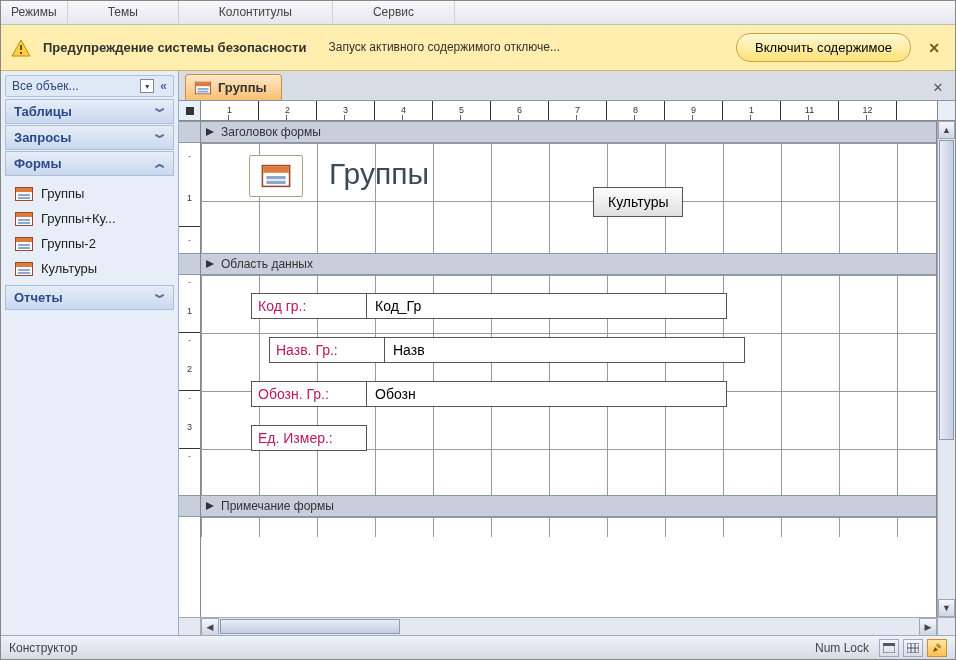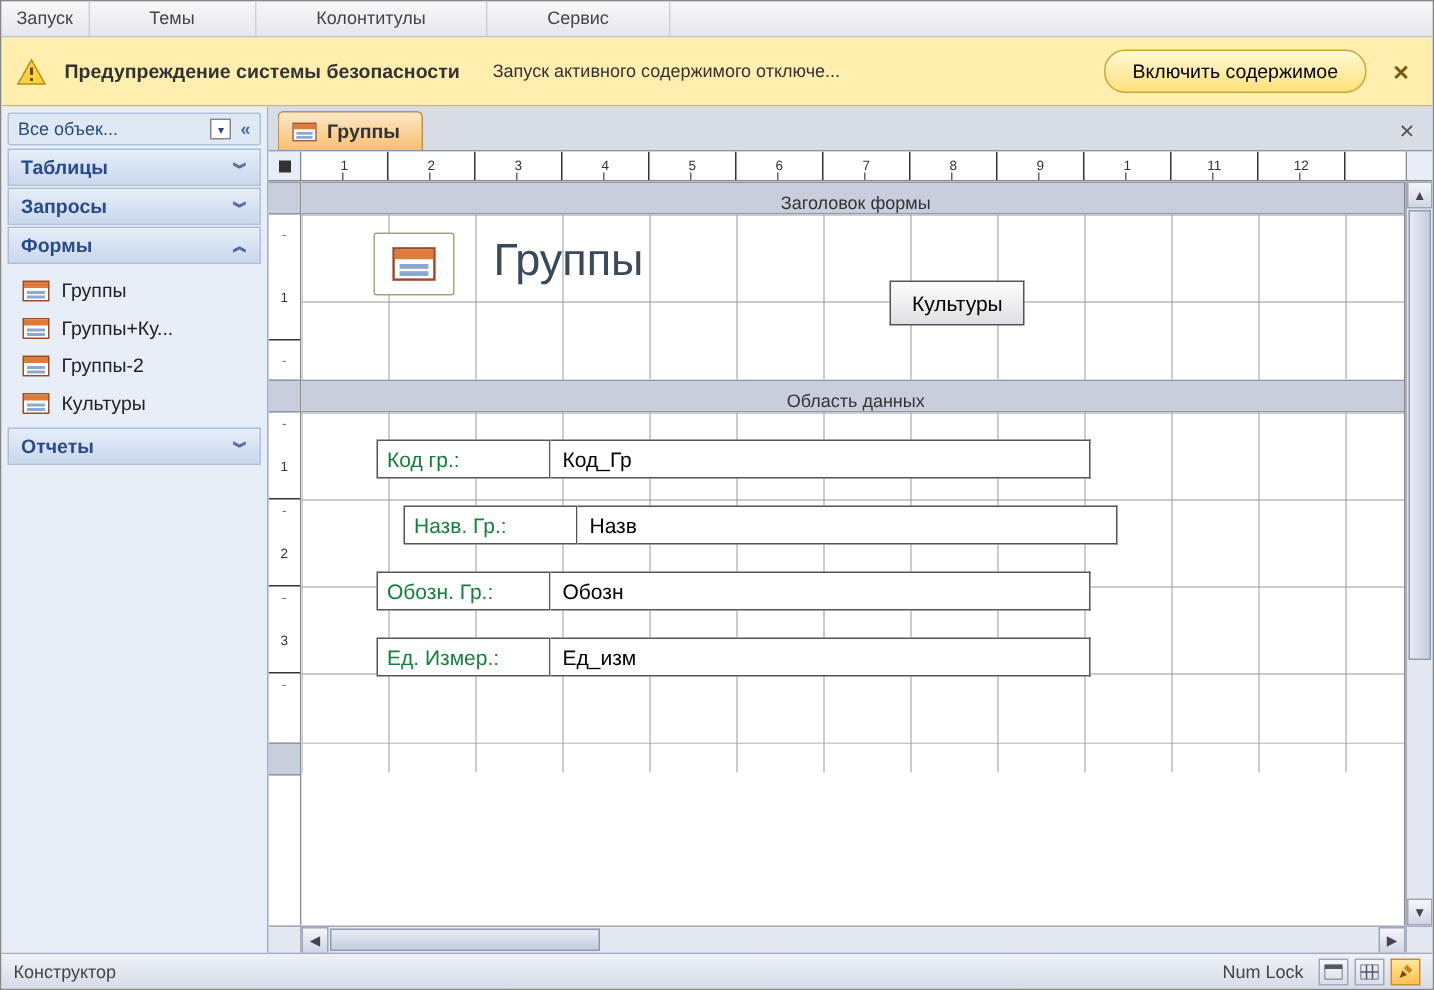--- a/index.html
+++ b/index.html
@@ -52,39 +52,39 @@
   .ruler-h .cm::before { content:""; position:absolute; right:29px; bottom:0; width:1px; height:5px; background:#666; }
   .ruler-h .cm span { position:relative; top:-1px; }
   
   .scroll-body { flex:1; display:flex; overflow:hidden; }
   .ruler-v { width:22px; background:#fff; border-right:1px solid #888; display:flex; flex-direction:column; font-size:9px; color:#333; }
   .ruler-v .vcm { height:58px; border-bottom:1px solid #333; display:flex; align-items:center; justify-content:center; flex-shrink:0; }
   .ruler-v .vdash { height:10px; display:flex; align-items:center; justify-content:center; color:#666; }
   
   .form-canvas { flex:1; background:#fff; overflow:hidden; position:relative; border-right:1px solid #888; }
   
-  .section-bar { height:22px; background:#c8cedc; border-top:1px solid #8a98aa; border-bottom:1px solid #8a98aa; display:flex; align-items:center; gap:6px; padding-left:4px; font-size:12px; color:#333;flex-direction:column; }
+  .section-bar { height:22px; background:#c8cedc; border-top:1px solid #8a98aa; border-bottom:1px solid #8a98aa; display:flex; align-items:center; gap:6px; padding-left:4px; font-size:12px; color:#333; }
   .section-bar .pin { width:10px; height:10px; }
   
   .grid-area { position:relative; background:#fff; }
   .grid-area .gridlines { position:absolute; inset:0;
     background-image: linear-gradient(to right, #999 1px, transparent 1px), linear-gradient(to bottom, #999 1px, transparent 1px);
     background-size: 58px 58px; }
   
   .hdr-area { height:110px; }
   .detail-area { height:220px; }
   .footer-area { height:20px; }
   
   .form-title-box { position:absolute; left:120px; top:10px; font-size:30px; color:#3a4a5a; padding:4px 8px; }
   .form-logo { position:absolute; left:48px; top:12px; width:54px; height:42px; background:#fff; border:1px solid #b0a080; border-radius:2px; display:flex; align-items:center; justify-content:center; }
   .form-logo .form-ico { transform:scale(1.6); }
   .subform-btn { position:absolute; left:392px; top:44px; border:1px solid #555; background:linear-gradient(#fdfdfd,#e0e0e4); padding:6px 14px; font-size:14px; cursor:pointer; }
   
   .field-row { position:absolute; display:flex; }
-  .field-label { width:116px; border:1px solid #555; background:#fff; padding:4px 6px; font-size:14px; color:#15803d; text-align:left; }
+  .field-label { width:116px; border:1px solid #555; background:#fff; padding:4px 6px; font-size:14px; color:#be185d; text-align:left; }
   .field-box { width:360px; border:1px solid #555; border-left:none; background:#fff; padding:4px 8px; font-size:14px; }
   
   .vscroll-track { width:18px; background:#e4e8f0; border-left:1px solid #aab; display:flex; flex-direction:column; }
   .sbtn { height:18px; background:linear-gradient(#f4f6fa,#d0d6e2); border:1px solid #9aa8bc; display:flex; align-items:center; justify-content:center; font-size:9px; color:#445; cursor:pointer; }
   .sthumb { flex:0 0 auto; background:linear-gradient(90deg,#e8ecf4,#c4cee0); border:1px solid #8a9ab0; margin:1px; }
   .strack { flex:1; }
   
   .hscroll { height:18px; display:flex; background:#e4e8f0; border-top:1px solid #aab; }
   .hscroll .strack-h { flex:1; display:flex; align-items:stretch; }
   .hscroll .sthumb-h { width:180px; background:linear-gradient(#e8ecf4,#c4cee0); border:1px solid #8a9ab0; margin:1px; }
@@ -93,21 +93,21 @@
   .statusbar { height:24px; background:linear-gradient(#eef2f8,#d6dce8); border-top:1px solid #a0aabc; display:flex; align-items:center; font-size:12px; color:#444; padding:0 8px; gap:10px; }
   .statusbar .spacer { flex:1; }
   .status-icons { display:flex; gap:4px; }
   .status-icons .sicon { width:20px; height:18px; border:1px solid #a0aabc; background:linear-gradient(#f4f6fa,#d8dee8); display:flex; align-items:center; justify-content:center; cursor:pointer; }
   .status-icons .sicon.active { background:linear-gradient(#ffe8a0,#ffc050); border-color:#c89030; }
 </style>
 </head>
 <body>
 
 <div class="menubar">
-  <div class="mitem">Запуск</div>
+  <div class="mitem">Режимы</div>
   <div class="mitem wide">Темы</div>
   <div class="mitem wide">Колонтитулы</div>
   <div class="mitem wide">Сервис</div>
 </div>
 
 <div class="warnbar">
   <span class="warn-icon">
     <svg width="20" height="20" viewBox="0 0 20 20">
         <polygon points="10,2 19,18 1,18" fill="#ffd040" stroke="#b88a10" stroke-width="1"></polygon>
         <rect x="9" y="7" width="2" height="5" fill="#6a4a00"></rect>
@@ -275,24 +275,29 @@
               <div class="field-row" style="left: 50px; top: 62px; margin-left: 18px;">
                 <div class="field-label">Назв. Гр.:</div>
                 <div class="field-box">Назв</div>
               </div>
               <div class="field-row" style="left: 50px; top: 106px;">
                 <div class="field-label">Обозн. Гр.:</div>
                 <div class="field-box">Обозн</div>
               </div>
               <div class="field-row" style="left: 50px; top: 150px;">
                 <div class="field-label">Ед. Измер.:</div>
-                <div class="field-box">Ед_изм</div>
               </div>
             </div>
 
+          <div class="section-bar">
+            <svg class="pin" viewBox="0 0 10 10">
+                <polygon points="1,1 9,5 1,9" fill="#333"></polygon>
+              </svg>
+            <span>Примечание формы</span>
+          </div>
           <div class="grid-area footer-area">
             <div class="gridlines"></div>
           </div>
         </div>
 
         <div class="vscroll-track">
           <div class="sbtn">▲</div>
           <div class="sthumb" style="height:300px;"></div>
           <div class="strack"></div>
           <div class="sbtn">▼</div>

